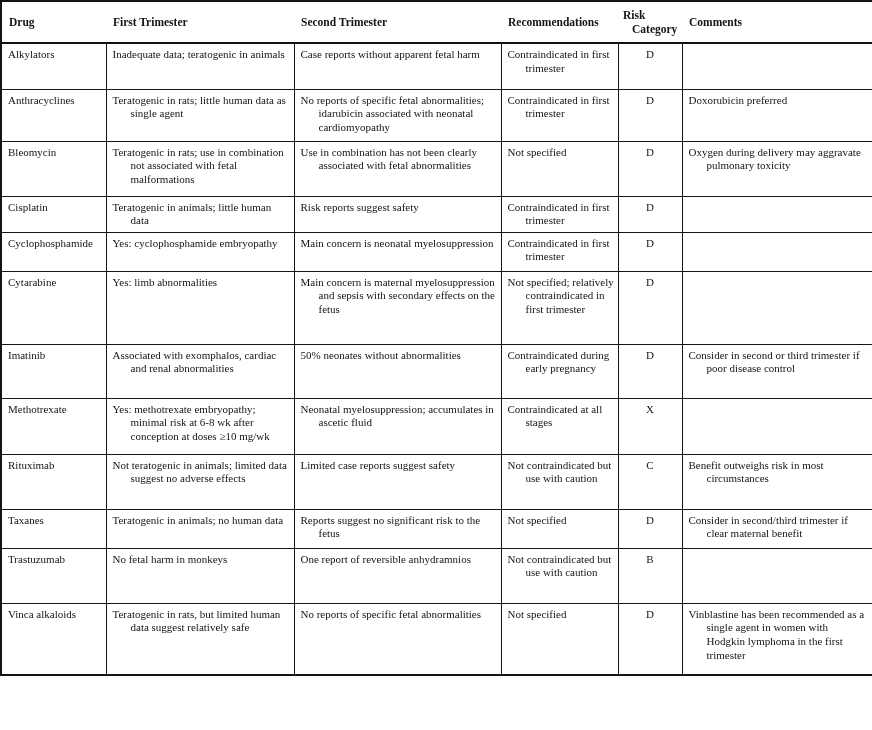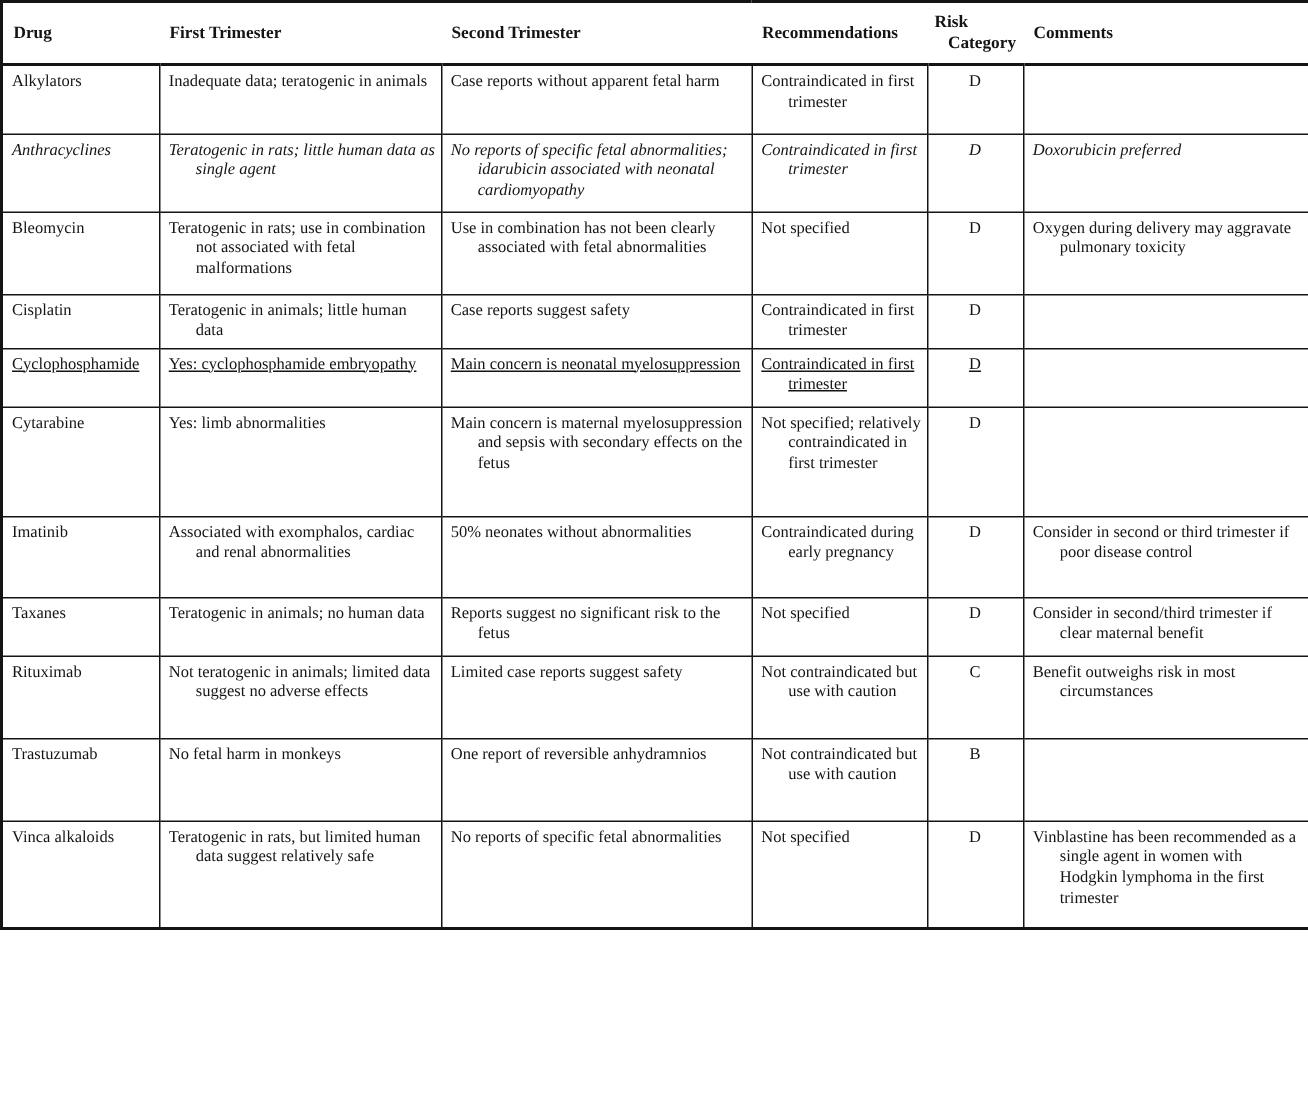--- a/index.html
+++ b/index.html
@@ -91,48 +91,48 @@
   <tbody id="table-body">
   <tr style="height: 46px;">
     <td class="drug-col">Alkylators</td>
     <td class="hang">Inadequate data; teratogenic in animals</td>
     <td class="hang">Case reports without apparent fetal harm</td>
     <td class="hang">Contraindicated in first trimester</td>
     <td class="risk-col">D</td>
     <td class="hang"></td>
   </tr>
 
-  <tr style="height: 52px; font-style: italic;">
+  <tr style="height: 52px;">
     <td class="drug-col">Anthracyclines</td>
     <td class="hang">Teratogenic in rats; little human data as single agent</td>
     <td class="hang">No reports of specific fetal abnormalities; idarubicin associated with neonatal cardiomyopathy</td>
     <td class="hang">Contraindicated in first trimester</td>
     <td class="risk-col">D</td>
     <td class="hang">Doxorubicin preferred</td>
   </tr>
 
   <tr style="height: 55px; margin-left: 45px;">
     <td class="drug-col">Bleomycin</td>
     <td class="hang">Teratogenic in rats; use in combination not associated with fetal malformations</td>
     <td class="hang">Use in combination has not been clearly associated with fetal abnormalities</td>
     <td class="hang">Not specified</td>
     <td class="risk-col">D</td>
     <td class="hang">Oxygen during delivery may aggravate pulmonary toxicity</td>
   </tr>
 
   <tr style="height: 36px; padding-left: 28px;">
     <td class="drug-col">Cisplatin</td>
     <td class="hang">Teratogenic in animals; little human data</td>
-    <td class="hang">Case reports suggest safety</td>
-    <td class="hang">Contraindicated in first trimester</td>
-    <td class="risk-col">D</td>
-    <td class="hang"></td>
-  </tr>
-
-  <tr style="height: 39px; text-decoration: underline;">
+    <td class="hang">Risk reports suggest safety</td>
+    <td class="hang">Contraindicated in first trimester</td>
+    <td class="risk-col">D</td>
+    <td class="hang"></td>
+  </tr>
+
+  <tr style="height: 39px;">
     <td class="drug-col">Cyclophosphamide</td>
     <td class="hang">Yes: cyclophosphamide embryopathy</td>
     <td class="hang">Main concern is neonatal myelosuppression</td>
     <td class="hang">Contraindicated in first trimester</td>
     <td class="risk-col">D</td>
     <td class="hang"></td>
   </tr>
 
   <tr style="height: 73px;">
     <td class="drug-col">Cytarabine</td>
@@ -146,39 +146,47 @@
 
   <tr style="height: 54px;">
     <td class="drug-col">Imatinib</td>
     <td class="hang">Associated with exomphalos, cardiac and renal abnormalities</td>
     <td class="hang">50% neonates without abnormalities</td>
     <td class="hang">Contraindicated during early pregnancy</td>
     <td class="risk-col">D</td>
     <td class="hang">Consider in second or third trimester if poor disease control</td>
   </tr>
 
-
-  <tr style="height: 39px;">
-    <td class="drug-col">Taxanes</td>
-    <td class="hang">Teratogenic in animals; no human data</td>
-    <td class="hang">Reports suggest no significant risk to the fetus</td>
-    <td class="hang">Not specified</td>
-    <td class="risk-col">D</td>
-    <td class="hang">Consider in second/third trimester if clear maternal benefit</td>
+  <tr style="height: 56px;">
+    <td class="drug-col">Methotrexate</td>
+    <td class="hang">Yes: methotrexate embryopathy; minimal risk at 6-8 wk after conception at doses ≥10 mg/wk</td>
+    <td class="hang">Neonatal myelosuppression; accumulates in ascetic fluid</td>
+    <td class="hang">Contraindicated at all stages</td>
+    <td class="risk-col">X</td>
+    <td class="hang"></td>
   </tr>
 
   <tr style="height: 55px;">
     <td class="drug-col">Rituximab</td>
     <td class="hang">Not teratogenic in animals; limited data suggest no adverse effects</td>
     <td class="hang">Limited case reports suggest safety</td>
     <td class="hang">Not contraindicated but use with caution</td>
     <td class="risk-col">C</td>
     <td class="hang">Benefit outweighs risk in most circumstances</td>
   </tr>
 
+  <tr style="height: 39px;">
+    <td class="drug-col">Taxanes</td>
+    <td class="hang">Teratogenic in animals; no human data</td>
+    <td class="hang">Reports suggest no significant risk to the fetus</td>
+    <td class="hang">Not specified</td>
+    <td class="risk-col">D</td>
+    <td class="hang">Consider in second/third trimester if clear maternal benefit</td>
+  </tr>
+
   <tr style="height: 55px;">
     <td class="drug-col">Trastuzumab</td>
     <td class="hang">No fetal harm in monkeys</td>
     <td class="hang">One report of reversible anhydramnios</td>
     <td class="hang">Not contraindicated but use with caution</td>
     <td class="risk-col">B</td>
     <td class="hang"></td>
   </tr>
 
   <tr style="height: 72px; padding-left: 19px;">

